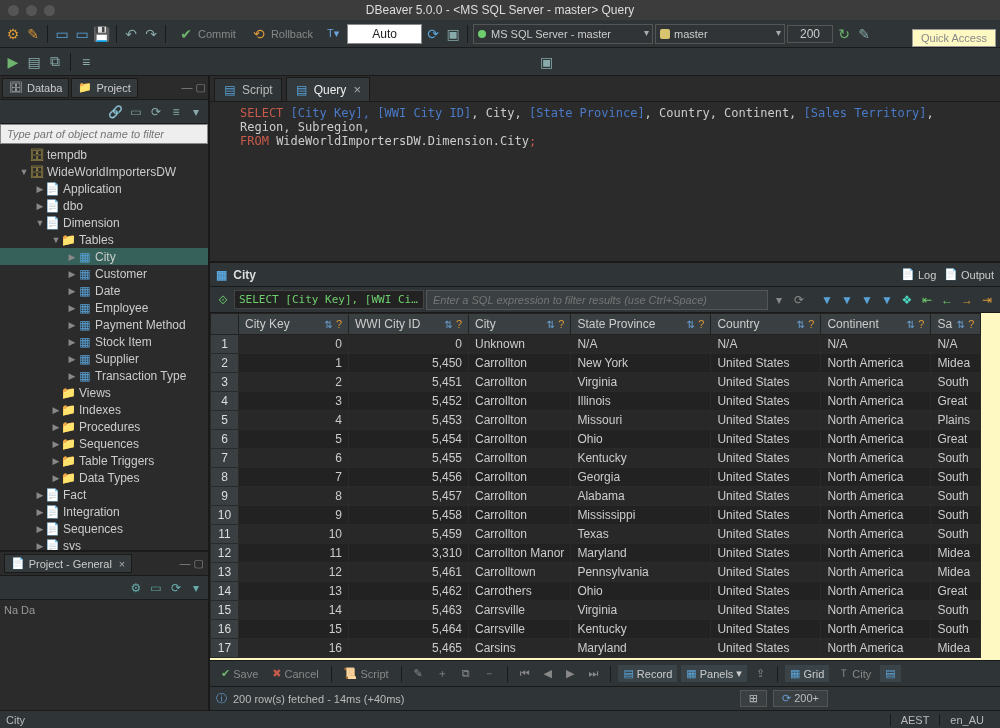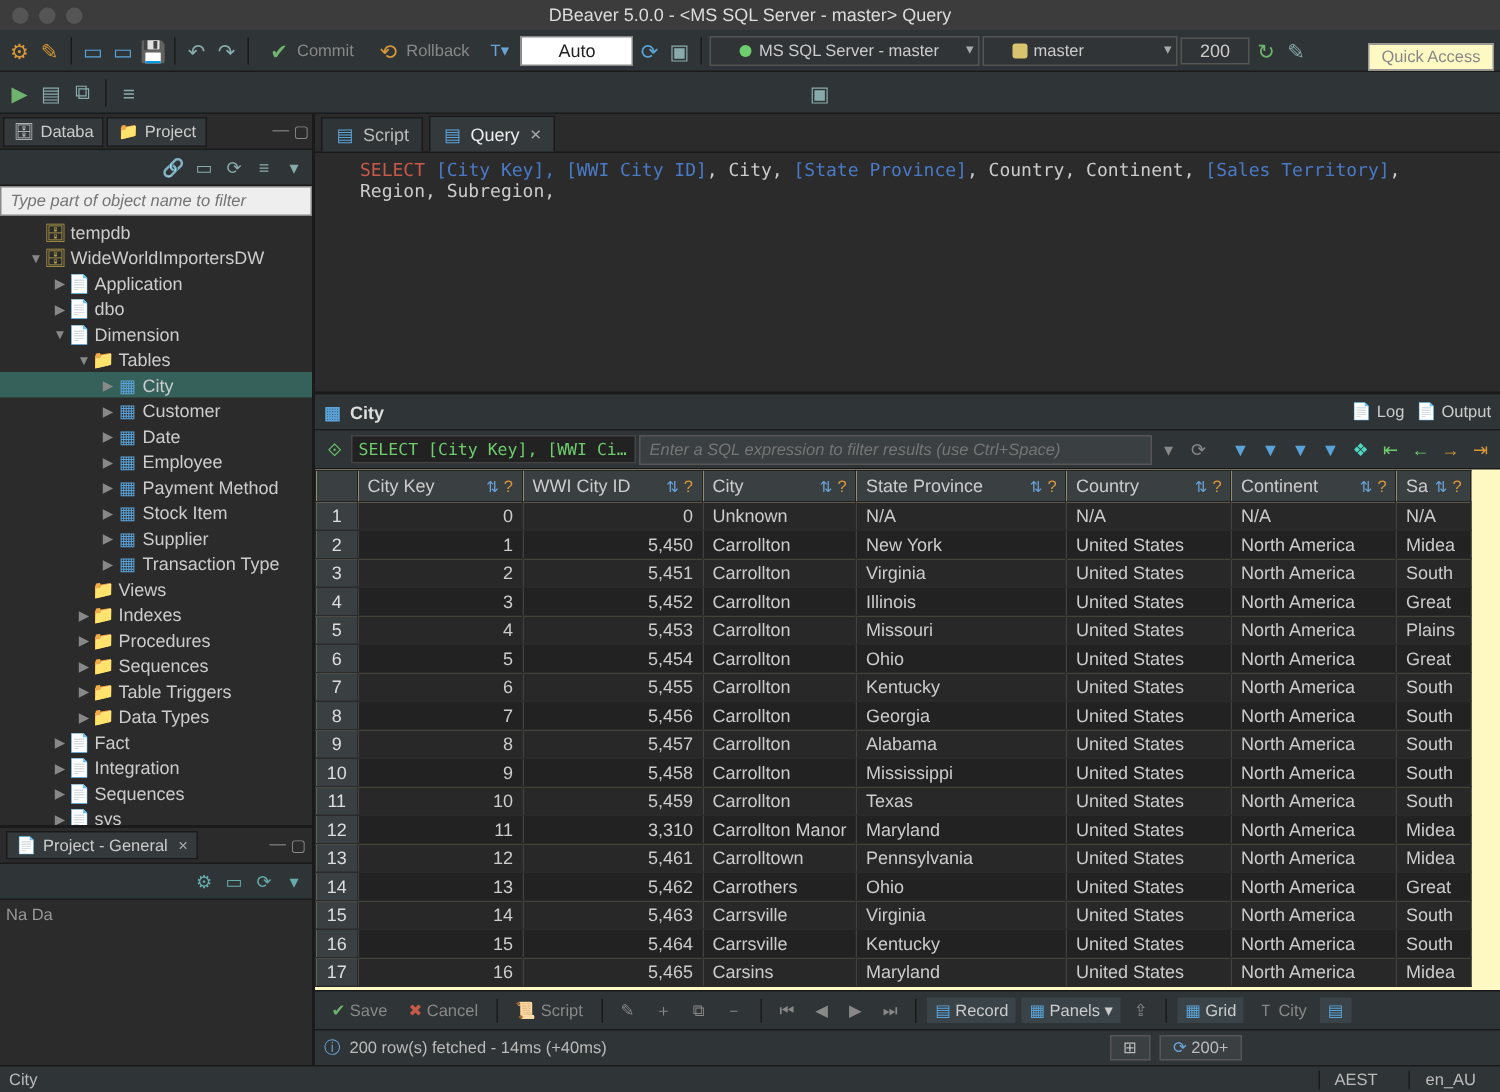--- a/index.html
+++ b/index.html
@@ -57,21 +57,21 @@
   .tb-btn {
     color: #888; padding: 2px 6px; display: inline-flex; align-items: center; gap: 3px;
     cursor: pointer;
   }
   .auto-box {
     background: #fff; color: #222; padding: 2px 24px; border: 1px solid #888;
     font-size: 12px;
   }
   .conn-combo {
     background: #303437; border: 1px solid #555; color: #ccc;
-    height: 20px; padding: 0 19px; display: flex; align-items: center;
+    height: 20px; padding: 0 4px; display: flex; align-items: center;
     min-width: 180px; position: relative;
   }
   .conn-combo .arrow {
     position: absolute; right: 3px; top: 2px; font-size: 10px; color: #aaa;
   }
   .conn-combo.small { min-width: 130px; text-align: center; }
   .conn-combo .dot-green {
     width: 8px; height: 8px; border-radius: 50%; background: #6ece6e; margin-right: 5px;
     display: inline-block;
   }
@@ -269,21 +269,21 @@
   }
   .res-status .left-s{display:flex;align-items:center;gap:6px;}
   .res-status .right-s{display:flex;align-items:center;gap:6px;}
   .status-box{background:#3a3f42;border:1px solid #555;padding:1px 8px;}
   
   .statusbar {
     height: 18px; background:#2f3436; border-top:1px solid #1a1a1a;
     display:flex;align-items:center;justify-content:space-between;
     padding:0 6px;font-size:11px;color:#bbb;
   }
-  .statusbar .cells{display:flex;gap:11px;}
+  .statusbar .cells{display:flex;gap:0;}
   .statusbar .cells span{border-left:1px solid #1a1a1a;padding:0 10px;}
 </style>
 </head>
 <body>
 
 <div class="titlebar">
   <div class="traffic-lights">
     <span></span>
     <span></span>
     <span></span>
@@ -527,20 +527,23 @@
           <span class="ic">▤</span>
           <span><ms sql="" server="" -="" master=""> Query</ms></span>
           <span class="close">×</span>
         </div>
       </div>
 
     <div class="sql-editor">
       <div>
         <span class="kw">SELECT</span>
         <span class="fn">[City Key], [WWI City ID]</span><span class="txt">, City, </span><span class="fn">[State Province]</span><span class="txt">, Country, Continent, </span><span class="fn">[Sales Territory]</span><span class="txt">, Region, Subregion,</span>
+      </div>
+      <div>
+        <span class="kw">FROM</span><span class="txt"> WideWorldImportersDW.Dimension.City</span><span class="semi">;</span>
       </div>
     </div>
 
     <div class="results">
       <div class="res-header">
         <div class="left-h">
           <span class="ic">▦</span>
           <span>City</span>
         </div>
         <div class="right-h">

